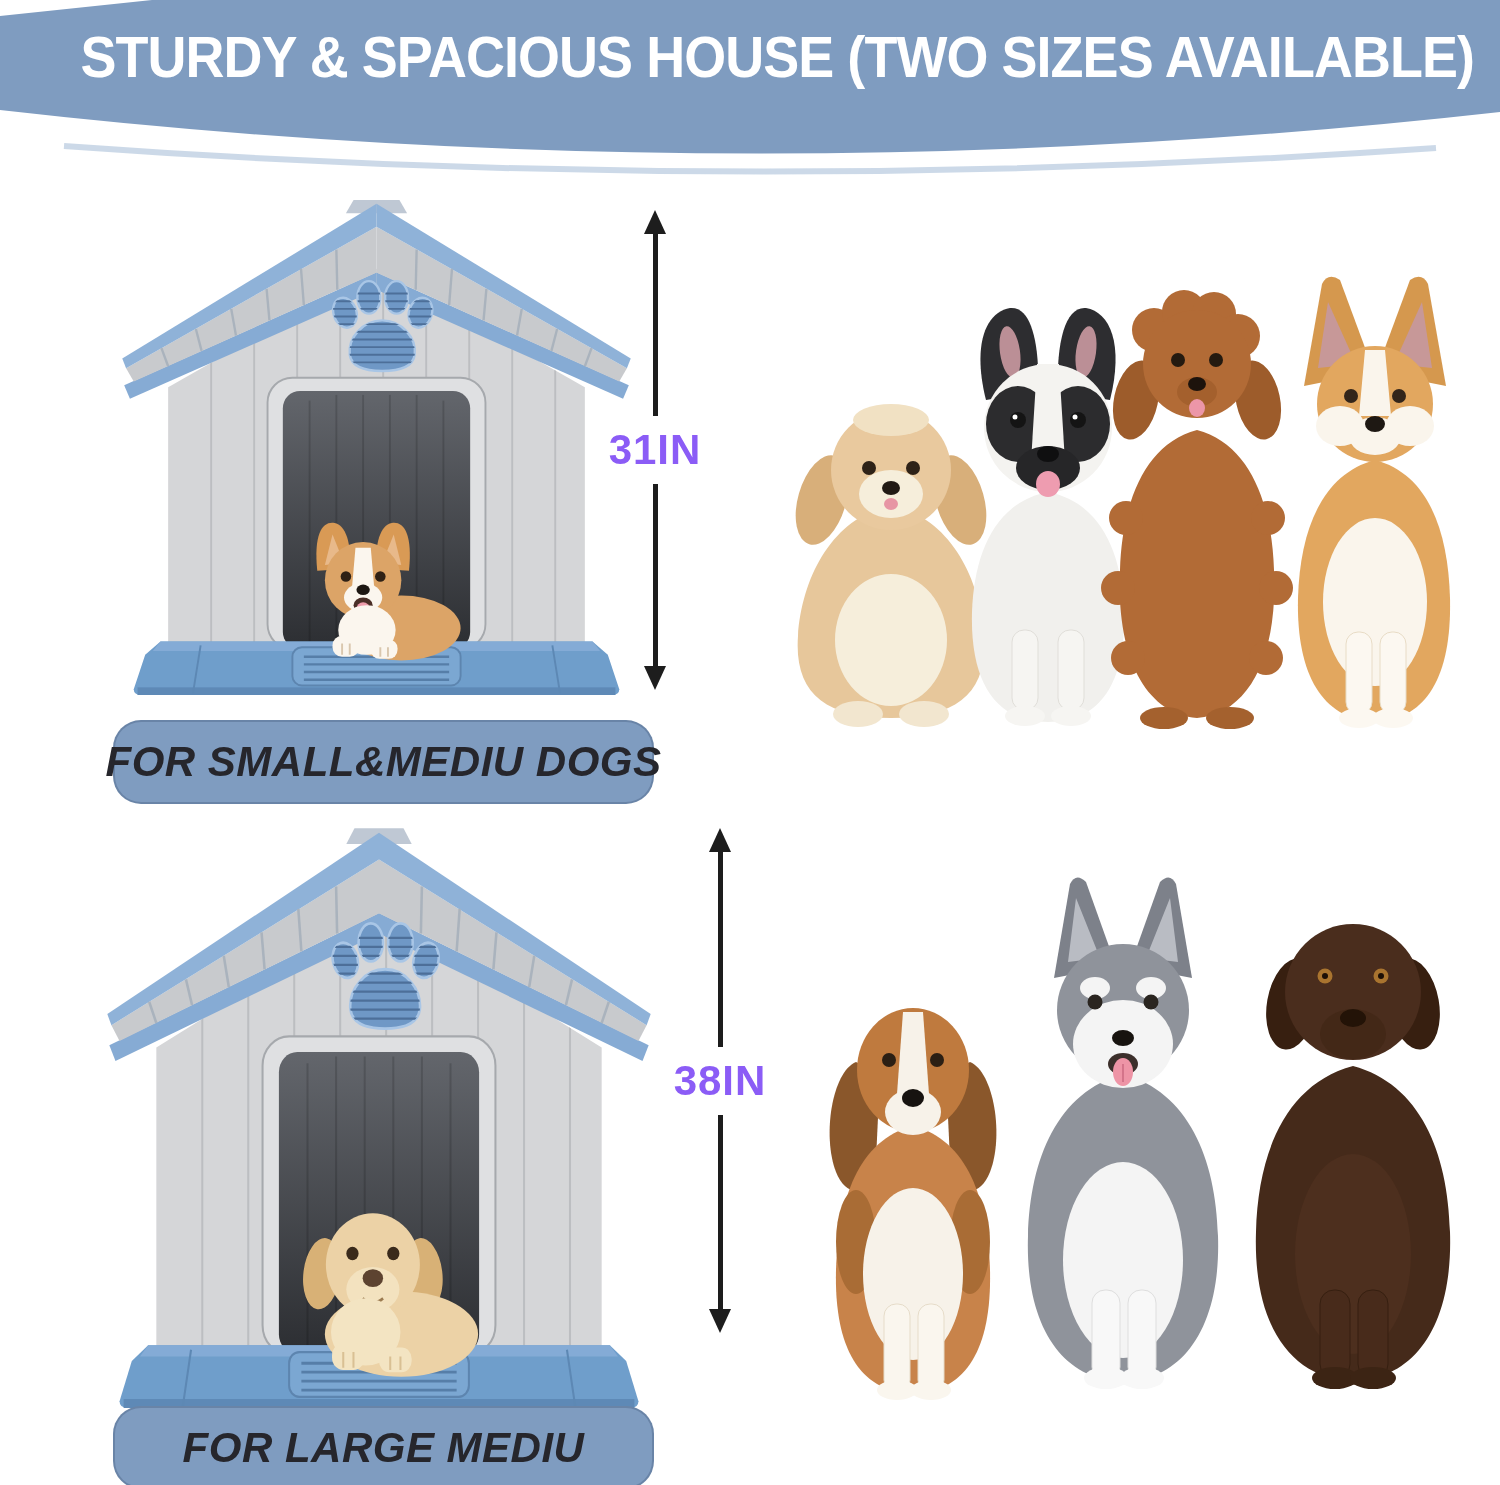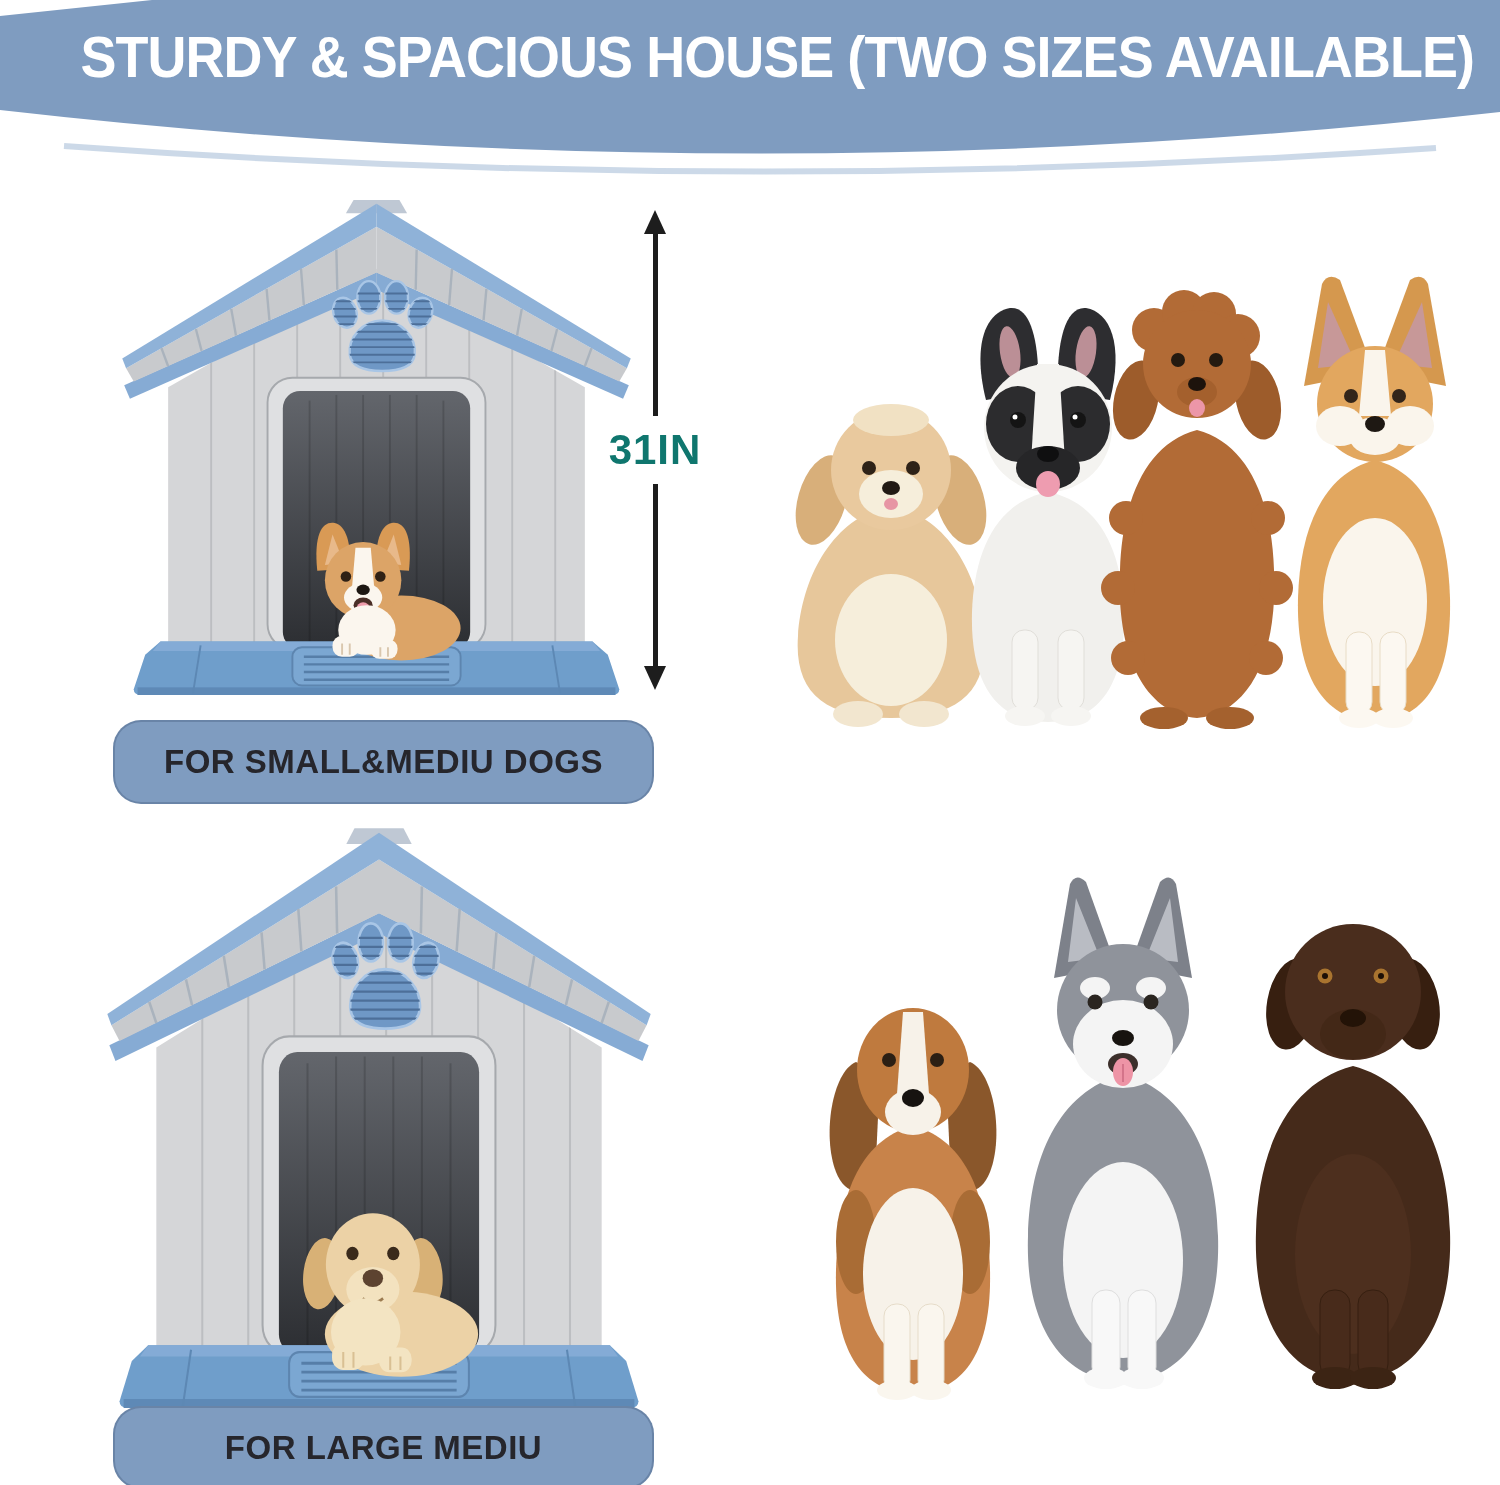--- a/index.html
+++ b/index.html
@@ -11,25 +11,25 @@
   .banner-title{left:0;top:24px;width:1500px;height:66px;text-align:center;color:#ffffff;
     font-size:58px;font-weight:800;line-height:66px;letter-spacing:-1px;white-space:nowrap;margin-left:27px;}
   .banner-title span{display:inline-block;transform:scaleX(.93);transform-origin:center;}
   
   .dim-arrow{display:flex;flex-direction:column;align-items:center;}
   .dim-arrow .head-up{width:0;height:0;border-left:11px solid transparent;border-right:11px solid transparent;
     border-bottom:24px solid #1d1d1d;}
   .dim-arrow .head-down{width:0;height:0;border-left:11px solid transparent;border-right:11px solid transparent;
     border-top:24px solid #1d1d1d;}
   .dim-arrow .shaft{width:5px;background:#1d1d1d;flex:1;}
-  .dim-arrow .dim-label{font-size:42px;font-weight:800;color:#0f766e;padding:10px 0;letter-spacing:1px;}
+  .dim-arrow .dim-label{font-size:42px;font-weight:800;color:#8b5cf6;padding:10px 0;letter-spacing:1px;}
   
   .pill{background:#7f9cc0;border:2px solid rgba(40,60,90,.25);border-radius:28px;
     display:flex;align-items:center;justify-content:center;color:#26262c;
-    font-weight:800;font-size:33px;letter-spacing:.5px;white-space:nowrap;}
+    font-weight:800;font-size:42px;letter-spacing:.5px;white-space:nowrap;font-style:italic;}
 </style>
 </head>
 <body>
 
 <div class="canvas">
 
   <svg width="0" height="0" style="position:absolute" aria-hidden="true">
     <defs>
       <linearGradient id="doorGrad" x1="0" y1="0" x2="0" y2="1">
         <stop offset="0" stop-color="#63666c"></stop>
@@ -293,20 +293,27 @@
 
   <svg class="abs" style="left:93px;top:826px;width:572px;height:582px" viewBox="0 0 560 520" preserveAspectRatio="none">
     <use href="#house-g"></use>
     <g clip-path="url(#doorClip)">
       <g transform="translate(172,322)">
           <use href="#lab-pup"></use>
         </g>
     </g>
   </svg>
 
+  <div class="abs dim-arrow" style="left:660px;top:828px;width:120px;height:505px">
+    <div class="head-up"></div>
+    <div class="shaft"></div>
+    <div class="dim-label">38IN</div>
+    <div class="shaft"></div>
+    <div class="head-down"></div>
+  </div>
 
   <div class="abs pill" style="left:113px;top:1406px;width:537px;height:79px">
     <span>FOR LARGE MEDIU</span>
   </div>
 
   <svg class="abs" style="left:792px;top:922px;width:242px;height:483px" viewBox="0 0 242 483">
     <path d="M 64,140 C 40,150 30,214 44,250 C 56,280 80,272 84,238 L 88,152 Z" fill="#8a572b"></path>
     <path d="M 178,140 C 202,150 212,214 198,250 C 186,280 162,272 158,238 L 154,152 Z" fill="#8a572b"></path>
     <path d="M 121,204 C 66,218 46,278 44,348 C 42,430 70,470 121,472 C 172,470 200,430 198,348 C 196,278 176,218 121,204 Z" fill="#c8834a"></path>
     <ellipse cx="64" cy="320" rx="20" ry="52" fill="#a96c35"></ellipse>

